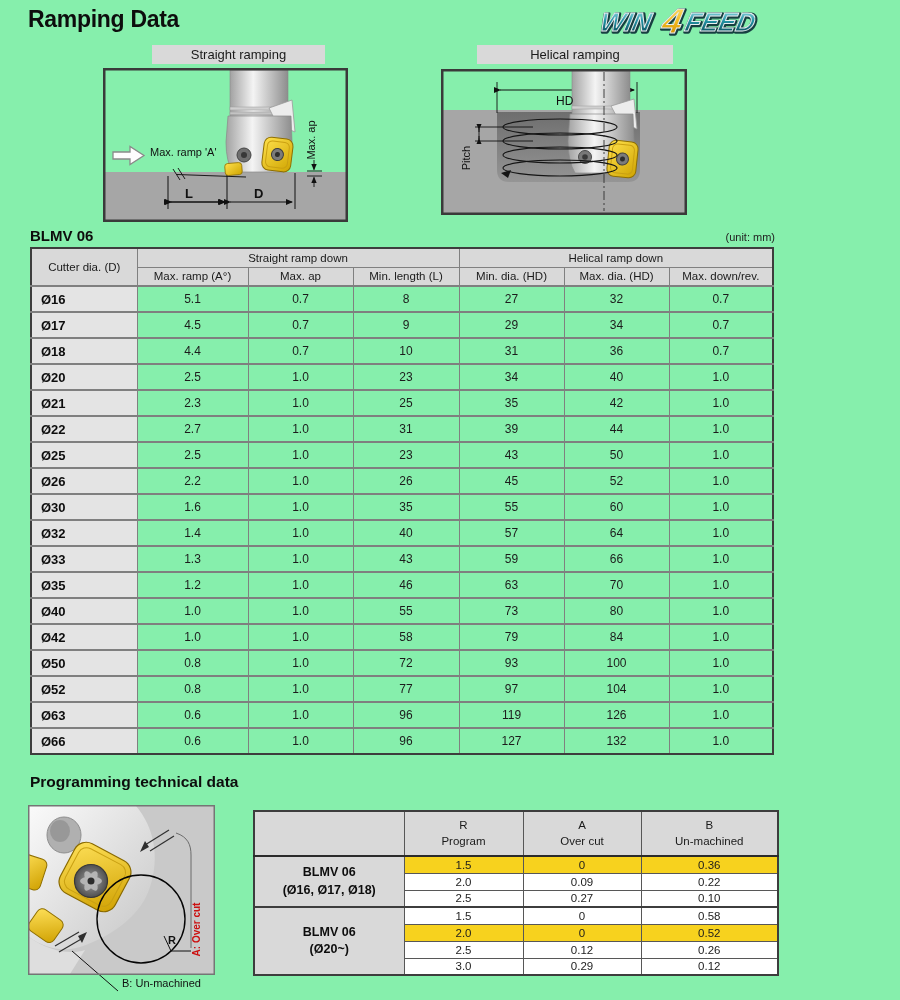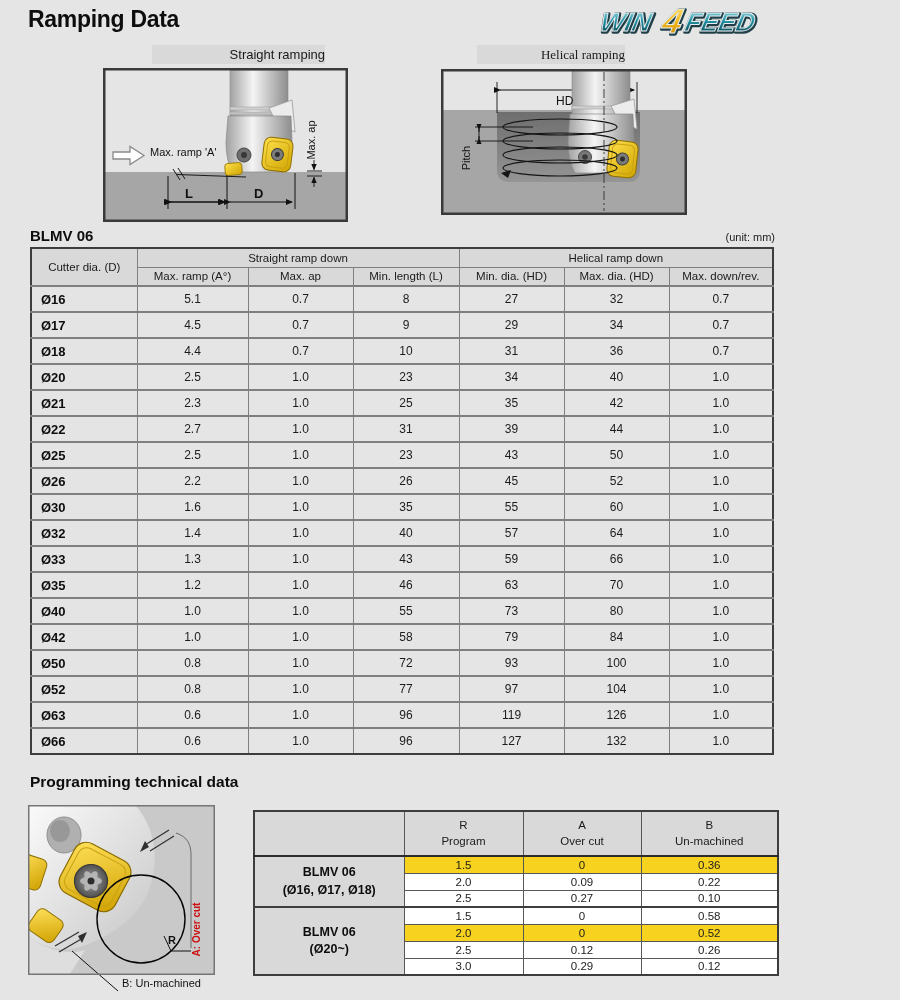--- a/index.html
+++ b/index.html
@@ -1,21 +1,21 @@
 <!DOCTYPE html>
 <html style="--hl: #f7d21e; --hdr: #d9d9d9; --ground: #a6a6a6; --red: #cc1111;"><head>
 <meta charset="utf-8">
 <style>
   html,body{margin:0;padding:0;background:#fff;}
-  #page{position:relative;width:900px;height:1000px;background:#e5e5e5;overflow:hidden;
+  #page{position:relative;width:900px;height:1000px;background:#86efac;overflow:hidden;
         font-family:"Liberation Sans",sans-serif;color:#111;}
   .abs{position:absolute;}
   .title{font-size:23px;font-weight:bold;color:#0d0d0d;letter-spacing:-.3px;}
   .sect{font-size:15.5px;font-weight:bold;color:#0d0d0d;}
-  .dlabel{position:absolute;background:var(--hdr);text-align:right;font-size:13px;
+  .dlabel{position:absolute;background:var(--hdr);text-align:center;font-size:13px;
           height:19px;line-height:19px;color:#1a1a1a;}
   .unit{font-size:11px;text-align:right;color:#222;}
   .vtext{position:absolute;transform:rotate(-90deg);transform-origin:center;
          font-size:11px;white-space:nowrap;text-align:center;}
   .dimtxt{position:absolute;font-size:11px;white-space:nowrap;}
   .ldtxt{position:absolute;font-size:13px;font-weight:bold;}
 
   
   table{border-collapse:collapse;table-layout:fixed;}
   .mt{position:absolute;left:30px;top:247px;width:742px;border:2px solid #3d3d3d;}
@@ -74,21 +74,21 @@
       </g>
       <g stroke="#e8eef0" stroke-width="1">
         <text x="6" y="29" font-size="26" fill="url(#lgT)">WIN</text>
         <text x="68" y="31" font-size="35" fill="url(#lgG)">4</text>
         <text x="91" y="29" font-size="26" fill="url(#lgT)">FEED</text>
       </g>
     </g>
   </svg>
 
   <div class="dlabel" style="left:152px;top:45px;width:173px;">Straight ramping</div>
-  <div class="dlabel" style="left:477px;top:45px;width:148px;font-family:Liberation Serif, serif;">Helical ramping</div>
+  <div class="dlabel" style="left:477px;top:45px;width:196px;">Helical ramping</div>
 
   <svg class="abs" style="left:103px;top:68px;" width="245" height="154" viewBox="0 0 245 154">
     <defs>
       <linearGradient id="stl" x1="0" y1="0" x2="1" y2="0">
         <stop offset="0" stop-color="#a2a2a2"></stop>
           <stop offset="0.4" stop-color="#f4f4f4"></stop>
           <stop offset="1" stop-color="#8d8d8d"></stop>
       </linearGradient>
       <linearGradient id="gld" x1="0" y1="0" x2="1" y2="1">
         <stop offset="0" stop-color="#ffe14d"></stop>

